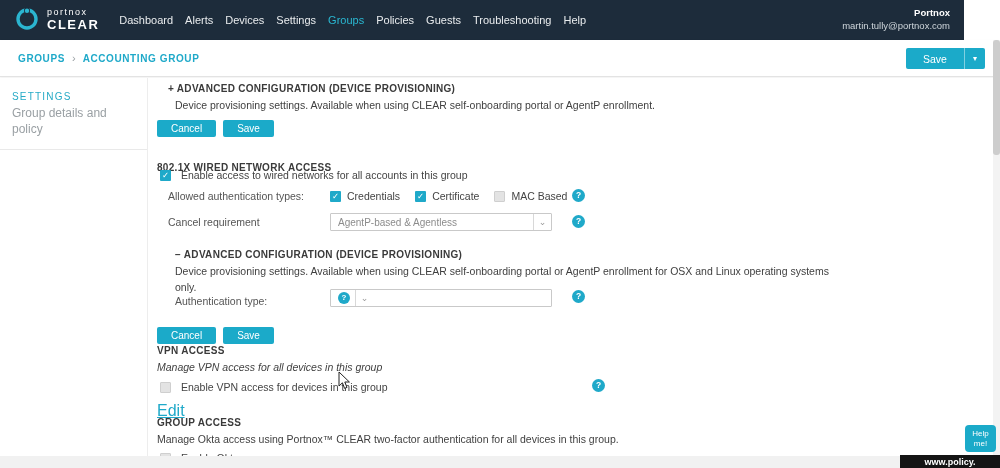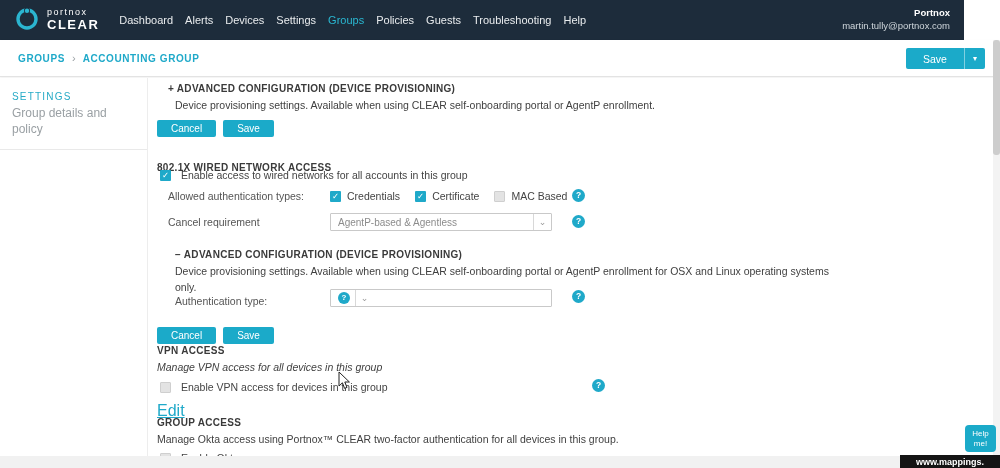--- a/index.html
+++ b/index.html
@@ -252,19 +252,19 @@
     <span class="cb-label">Enable Okta access</span>
   </div>
 </main>
 
 <div class="vtrack"></div>
 <div class="vthumb"></div>
 <div class="htrack"></div>
 
 <button class="helpme">Help me!</button>
 
-<div class="sitebar">www.mappings.</div>
+<div class="sitebar">www.policy.</div>
 
 <span class="cursor">
   <svg width="13" height="19" viewBox="0 0 13 19">
     <path d="M1,1 L1,15 L4.4,11.8 L6.6,17.4 L9.0,16.4 L6.8,11 L11.4,11 Z" fill="#ffffff" stroke="#222222" stroke-width="1"></path>
   </svg>
 </span>
 
 </body></html>

